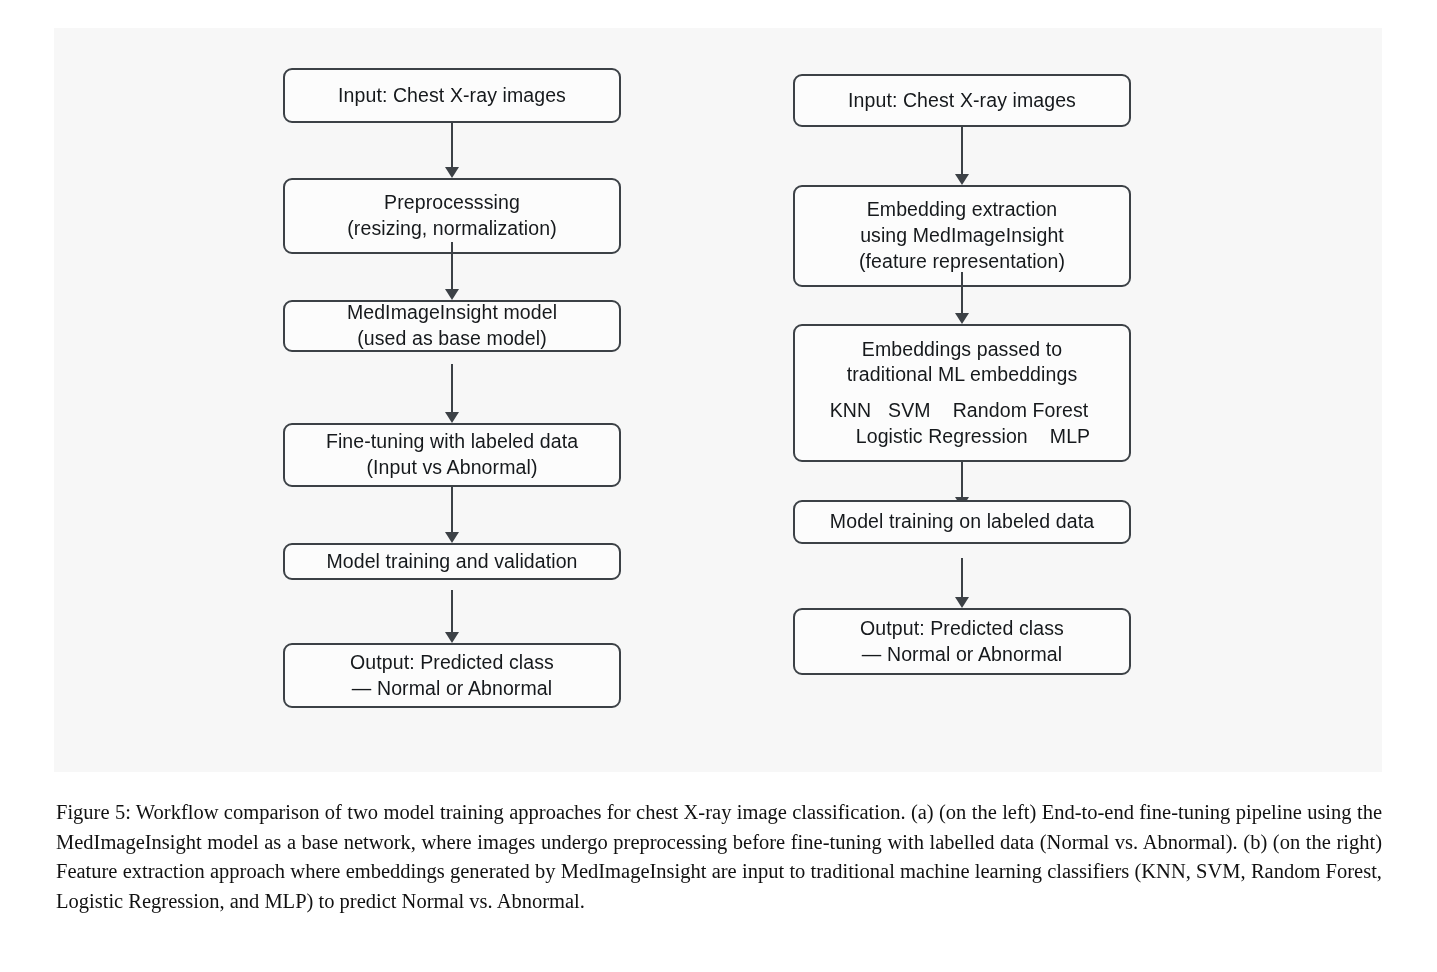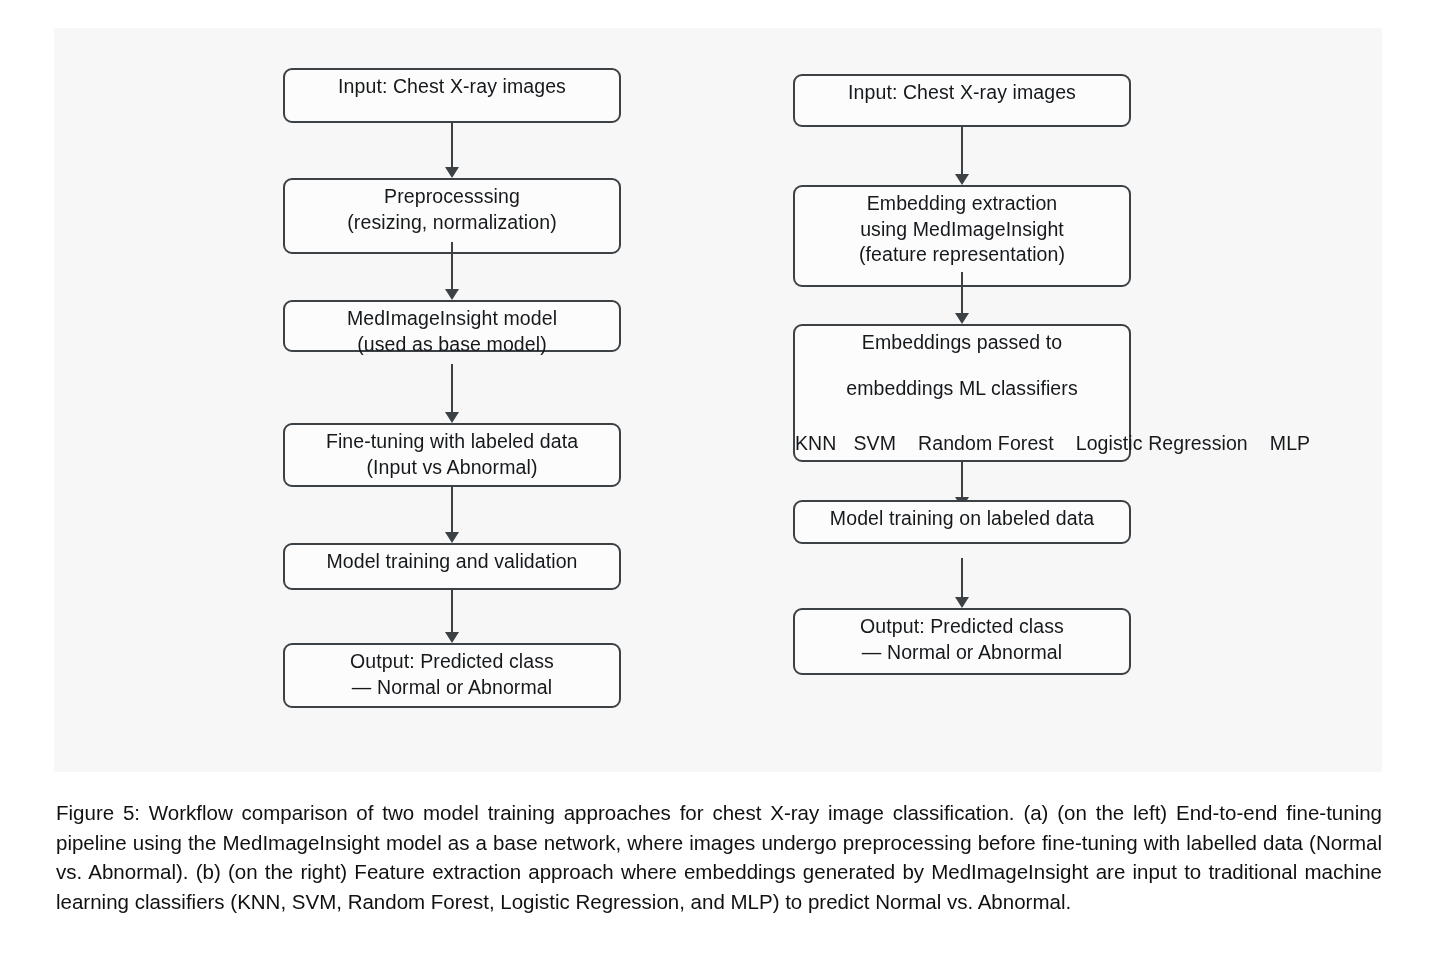--- a/index.html
+++ b/index.html
@@ -38,33 +38,34 @@
   .flow-box {
     position: absolute;
     box-sizing: border-box;
     width: 338px;
     background: #fcfcfc;
     border: 2px solid #3c4146;
     border-radius: 9px;
     display: flex;
     flex-direction: column;
     align-items: center;
+    justify-content: center;
     text-align: center;
     color: #16191c;
     font-size: 19.5px;
     line-height: 1.32;
     letter-spacing: 0.1px;
-    padding: 4px 6px;
+    padding: 4px 0;
   }
   .flow-box .line { display: block; white-space: nowrap; }
 
   .clf-block {
     margin-top: 10px;
     display: flex;
-    flex-direction: row;
+    flex-direction: column;
     align-items: center;
     width: 100%;
   }
   .clf-row { display: block; white-space: nowrap; }
   .clf-row.row-a { margin-left: -6px; }
   .clf-row.row-b { margin-left: 22px; }
   .clf-row .gap { display: inline-block; width: 17px; }
   .clf-row .gap-wide { display: inline-block; width: 22px; }
 
   
@@ -93,21 +94,21 @@
     border-right: 7px solid transparent;
     border-top: 11px solid #3c4146;
   }
 
   
   #caption {
     position: absolute;
     left: 56px;
     top: 798px;
     width: 1326px;
-    font-family: Liberation Sans, sans-serif;
+    font-family: Liberation Serif, serif;
     font-size: 20.5px;
     line-height: 1.45;
     color: #111111;
     text-align: justify;
     text-justify: inter-word;
   }
 </style>
 </head>
 <body>
 
@@ -147,21 +148,21 @@
     <div class="flow-box" style="top:395px; height:64px;">
       <span class="line">Fine-tuning with labeled data</span>
       <span class="line">(Input vs Abnormal)</span>
     </div>
 
     <div class="arrow" style="top:459px; height:56px;">
       <div class="shaft" style="height:45px;"></div>
       <div class="head"></div>
     </div>
 
-    <div class="flow-box" style="top:515px; height:47px;">
+    <div class="flow-box" style="top:515px; height:37px;">
       <span class="line">Model training and validation</span>
     </div>
 
     <div class="arrow" style="top:562px; height:53px;">
       <div class="shaft" style="height:42px;"></div>
       <div class="head"></div>
     </div>
 
     <div class="flow-box" style="top:615px; height:65px;">
       <span class="line">Output: Predicted class</span>
@@ -185,23 +186,23 @@
       <span class="line">Embedding extraction</span>
       <span class="line">using MedImageInsight</span>
       <span class="line">(feature representation)</span>
     </div>
 
     <div class="arrow" style="top:244px; height:52px;">
       <div class="shaft" style="height:41px;"></div>
       <div class="head"></div>
     </div>
 
-    <div class="flow-box" style="top:296px; height:138px;gap:20px;">
+    <div class="flow-box" style="top:296px; height:138px;">
       <span class="line">Embeddings passed to</span>
-      <span class="line">embeddings ML classifiers</span>
+      <span class="line">traditional ML embeddings</span>
       <span class="clf-block">
         <span class="clf-row row-a">
           <span>KNN</span><span class="gap"></span><span>SVM</span><span class="gap-wide"></span><span>Random Forest</span>
         </span>
         <span class="clf-row row-b">
           <span>Logistic Regression</span><span class="gap-wide"></span><span>MLP</span>
         </span>
       </span>
     </div>
 

